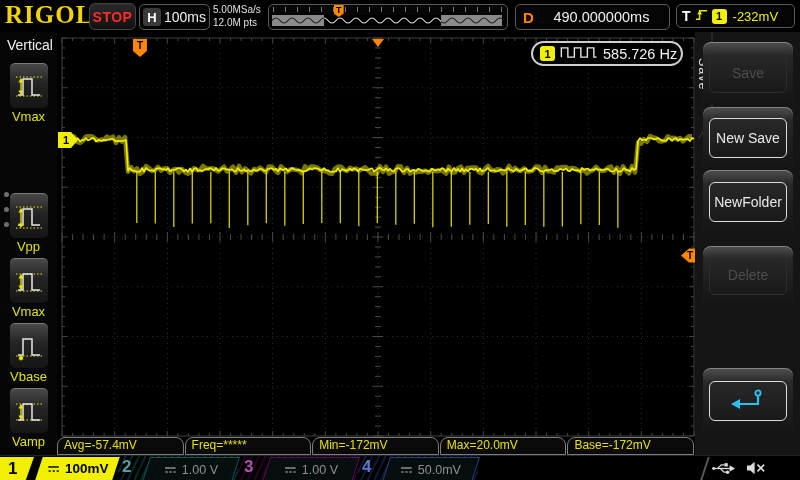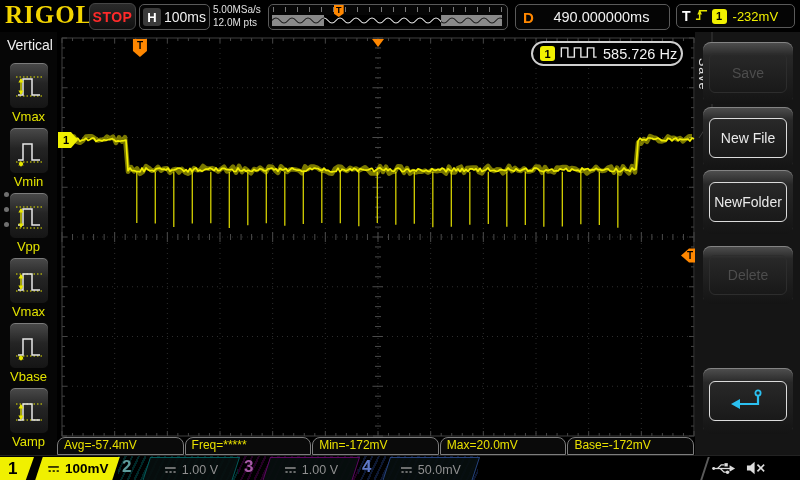--- a/index.html
+++ b/index.html
@@ -145,32 +145,20 @@
           <svg viewBox="0 0 30 34" width="30" height="34">
             <line x1="2" y1="8" x2="28" y2="8" stroke="#e6e600" stroke-width="1.1" stroke-dasharray="1.5 2"></line>
             <line x1="2" y1="27" x2="28" y2="27" stroke="#e6e600" stroke-width="1.1" stroke-dasharray="1.5 2"></line>
             <path d="M4,26 h5 v-16 h9 v16 h8" fill="none" stroke="#e8e8e8" stroke-width="1.5"></path>
             <line x1="7" y1="25" x2="7" y2="10" stroke="#e6e600" stroke-width="1.3"></line>
 <polygon points="4.4,13.5 9.6,13.5 7,9" fill="#e6e600"></polygon>
 <polygon points="4.4,21.5 9.6,21.5 7,26" fill="#e6e600"></polygon>
           </svg>
         </div>
       <div class="lm-label">Vmax</div>
-    </div>
-    <div class="lm-item" style="top:95px;">
-      <div class="lm-iconbtn">
-          <svg viewBox="0 0 30 34" width="30" height="34">
-            <line x1="2" y1="28" x2="28" y2="28" stroke="#e6e600" stroke-width="1.1" stroke-dasharray="1.5 2"></line>
-            <path d="M4,26 h5 v-16 h9 v16 h8" fill="none" stroke="#e8e8e8" stroke-width="1.5"></path>
-            <line x1="7" y1="32" x2="7" y2="28" stroke="#e6e600" stroke-width="1.3"></line>
-<polygon points="4.4,31.5 9.6,31.5 7,27" fill="#e6e600"></polygon>
-<polygon points="4.4,28.5 9.6,28.5 7,33" fill="#e6e600"></polygon>
-          </svg>
-        </div>
-      <div class="lm-label">Vmin</div>
     </div>
     <div class="lm-item" style="top:160px;">
       <div class="lm-iconbtn">
           <svg viewBox="0 0 30 34" width="30" height="34">
             <line x1="2" y1="8" x2="28" y2="8" stroke="#e6e600" stroke-width="1.1" stroke-dasharray="1.5 2"></line>
             <line x1="2" y1="29" x2="28" y2="29" stroke="#e6e600" stroke-width="1.1" stroke-dasharray="1.5 2"></line>
             <path d="M4,26 h5 v-16 h9 v16 h8" fill="none" stroke="#e8e8e8" stroke-width="1.5"></path>
             <line x1="7" y1="28" x2="7" y2="10" stroke="#e6e600" stroke-width="1.3"></line>
 <polygon points="4.4,13.5 9.6,13.5 7,9" fill="#e6e600"></polygon>
 <polygon points="4.4,24.5 9.6,24.5 7,29" fill="#e6e600"></polygon>
@@ -606,21 +594,21 @@
   <div class="rightmenu">
     <svg width="24" height="120" style="position:absolute;left:0;top:0;">
       <line x1="17" y1="0" x2="17" y2="86" stroke="#3c3c3c" stroke-width="1"></line>
       <line x1="17" y1="86" x2="4" y2="106" stroke="#3c3c3c" stroke-width="1"></line>
     </svg>
     <div class="rm-tab">Save</div>
     <div class="rm-btn disabled" style="top:10px;height:62px;">
       <div class="rm-inner">Save</div>
     </div>
     <div class="rm-btn" style="top:75px;height:62px;">
-      <div class="rm-inner">New File</div>
+      <div class="rm-inner">New Save</div>
     </div>
     <div class="rm-btn" style="top:138px;height:64px;">
       <div class="rm-inner">NewFolder</div>
     </div>
     <div class="rm-btn disabled" style="top:214px;height:58px;">
       <div class="rm-inner">Delete</div>
     </div>
     <div class="rm-btn" style="top:336px;height:66px;">
       <div class="rm-inner">
           <svg viewBox="0 0 36 26" width="36" height="26">

